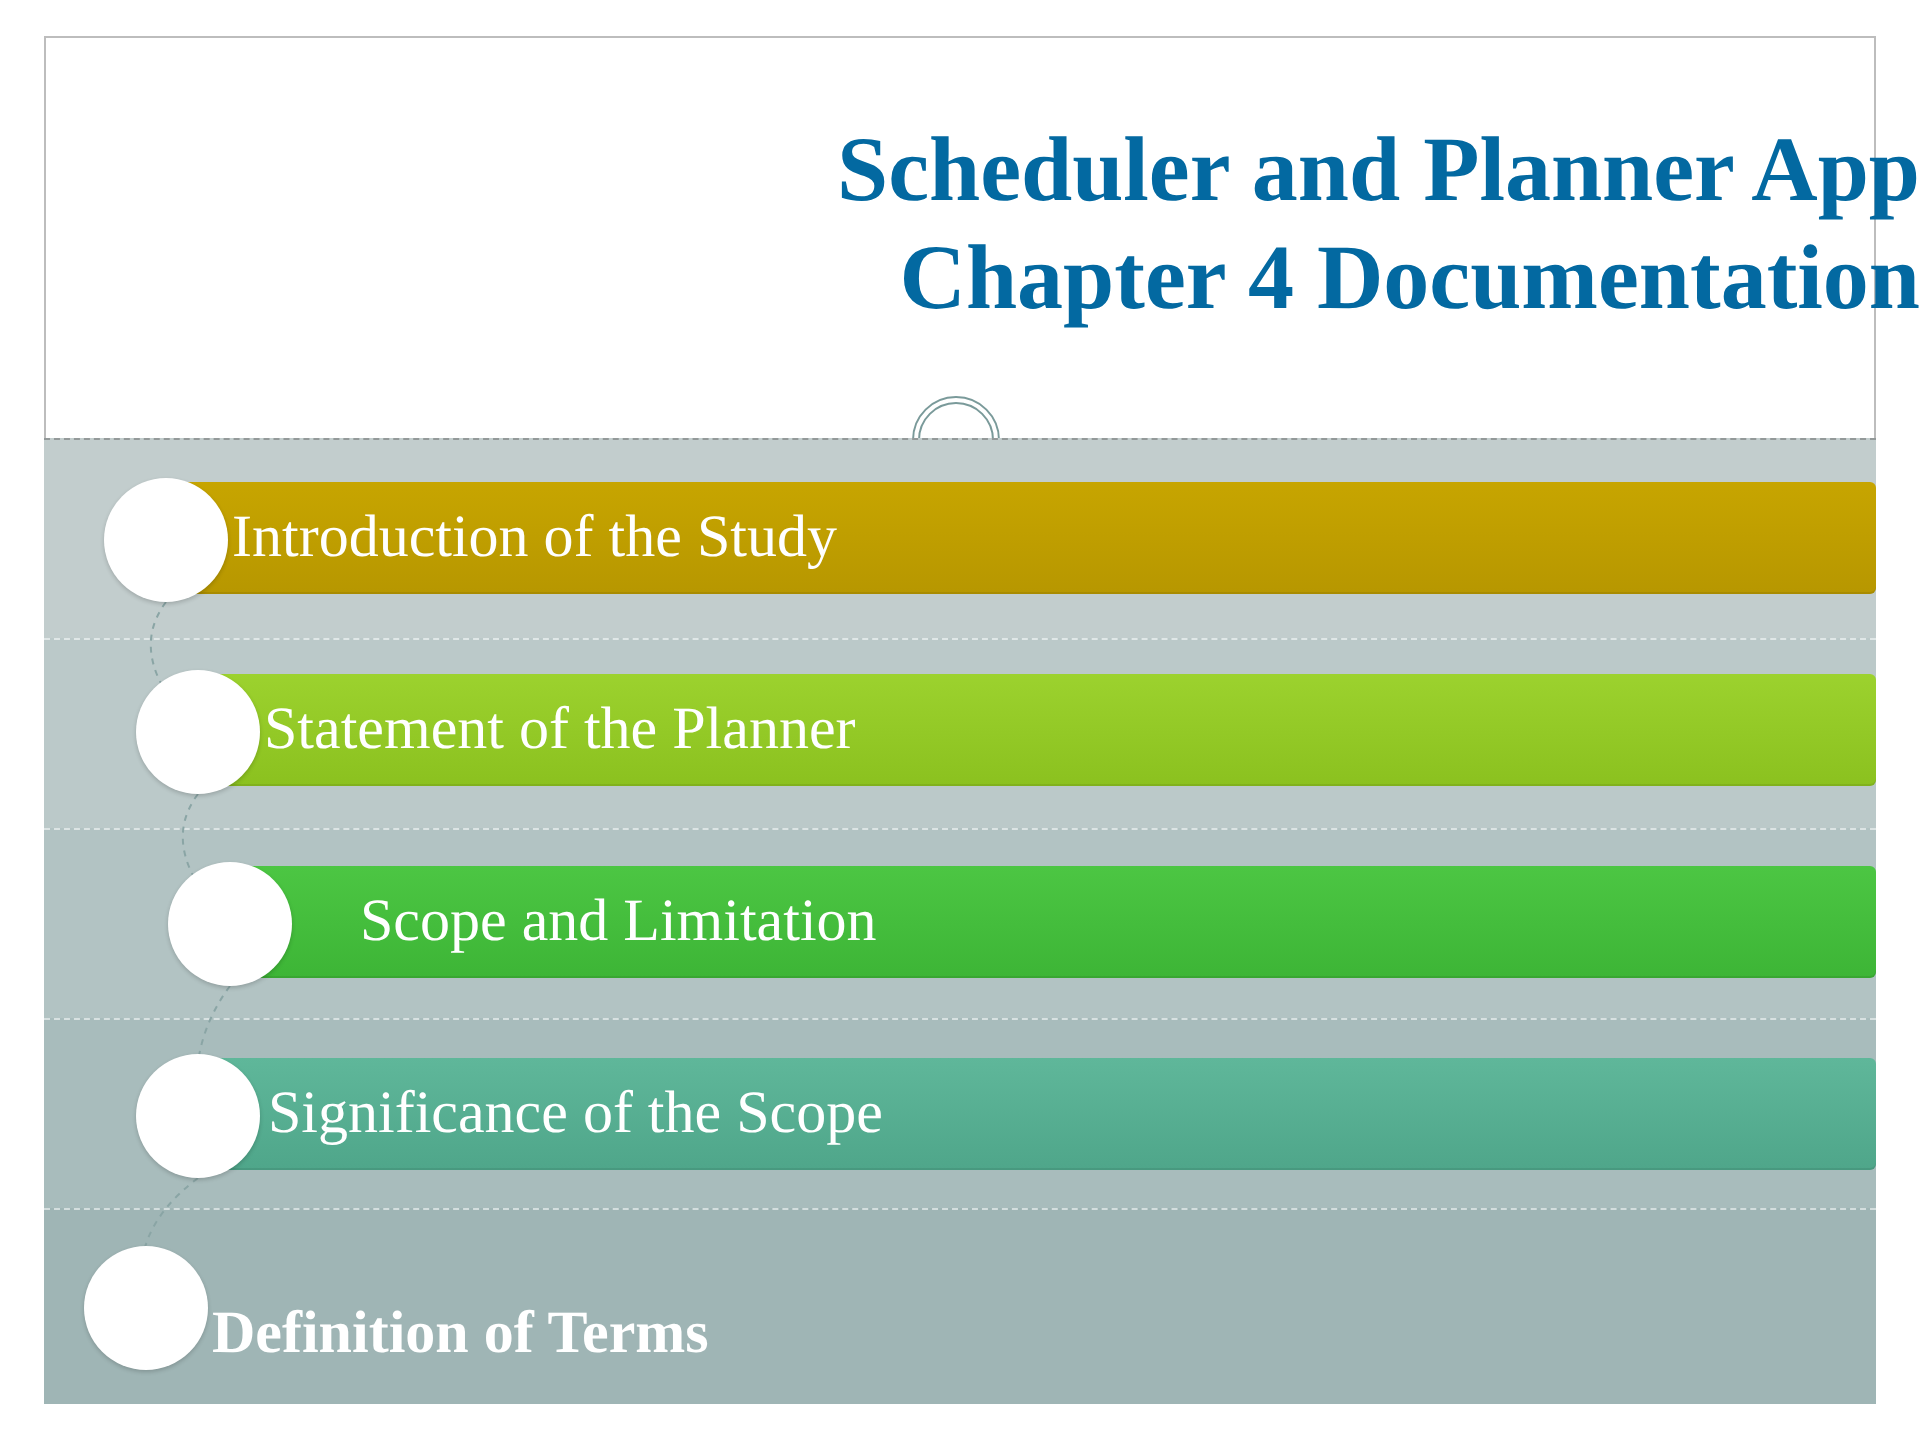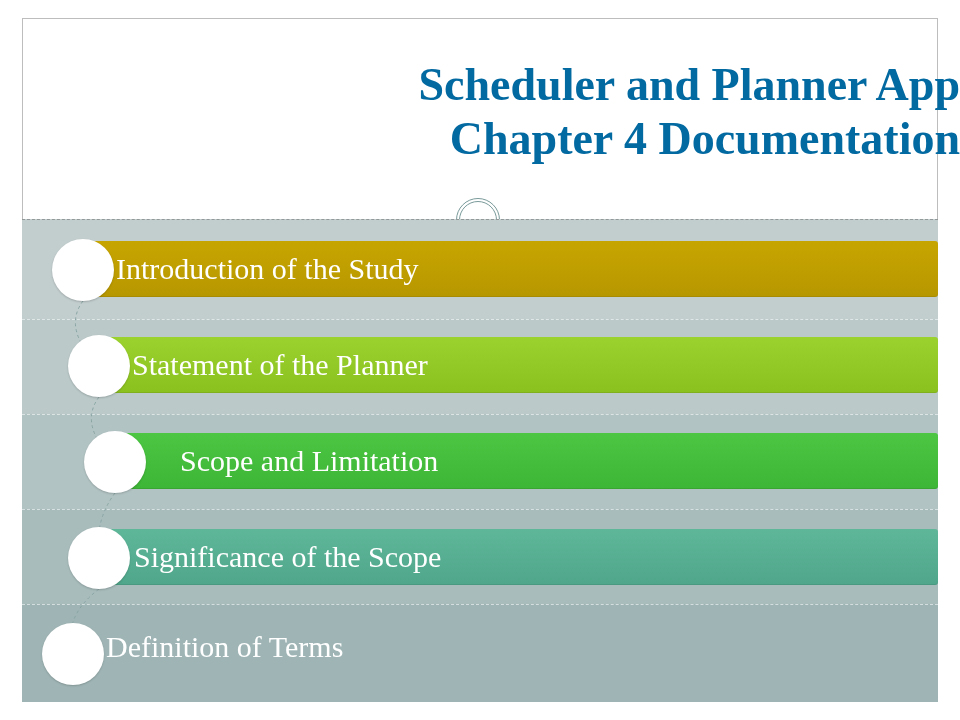--- a/index.html
+++ b/index.html
@@ -79,21 +79,21 @@
     position: absolute;
     color: #fff;
     font-size: 30px;
     line-height: 56px;
     white-space: nowrap;
   }
   .l0 { left: 94px;  top: 22px; }
   .l1 { left: 110px; top: 118px; }
   .l2 { left: 126px; top: 214px; margin-left: 32px; }
   .l3 { left: 112px; top: 310px; }
-  .l4 { left: 84px;  top: 400px; }
+  .l4 { left: 84px;  top: 420px; font-weight: bold; }
 
   .bullet {
     position: absolute;
     width: 62px;
     height: 62px;
     border-radius: 50%;
     background: #fff;
     box-shadow: 0 1px 2px rgba(0,0,0,0.18);
   }
   .bl0 { left: 30px; top: 20px; }

